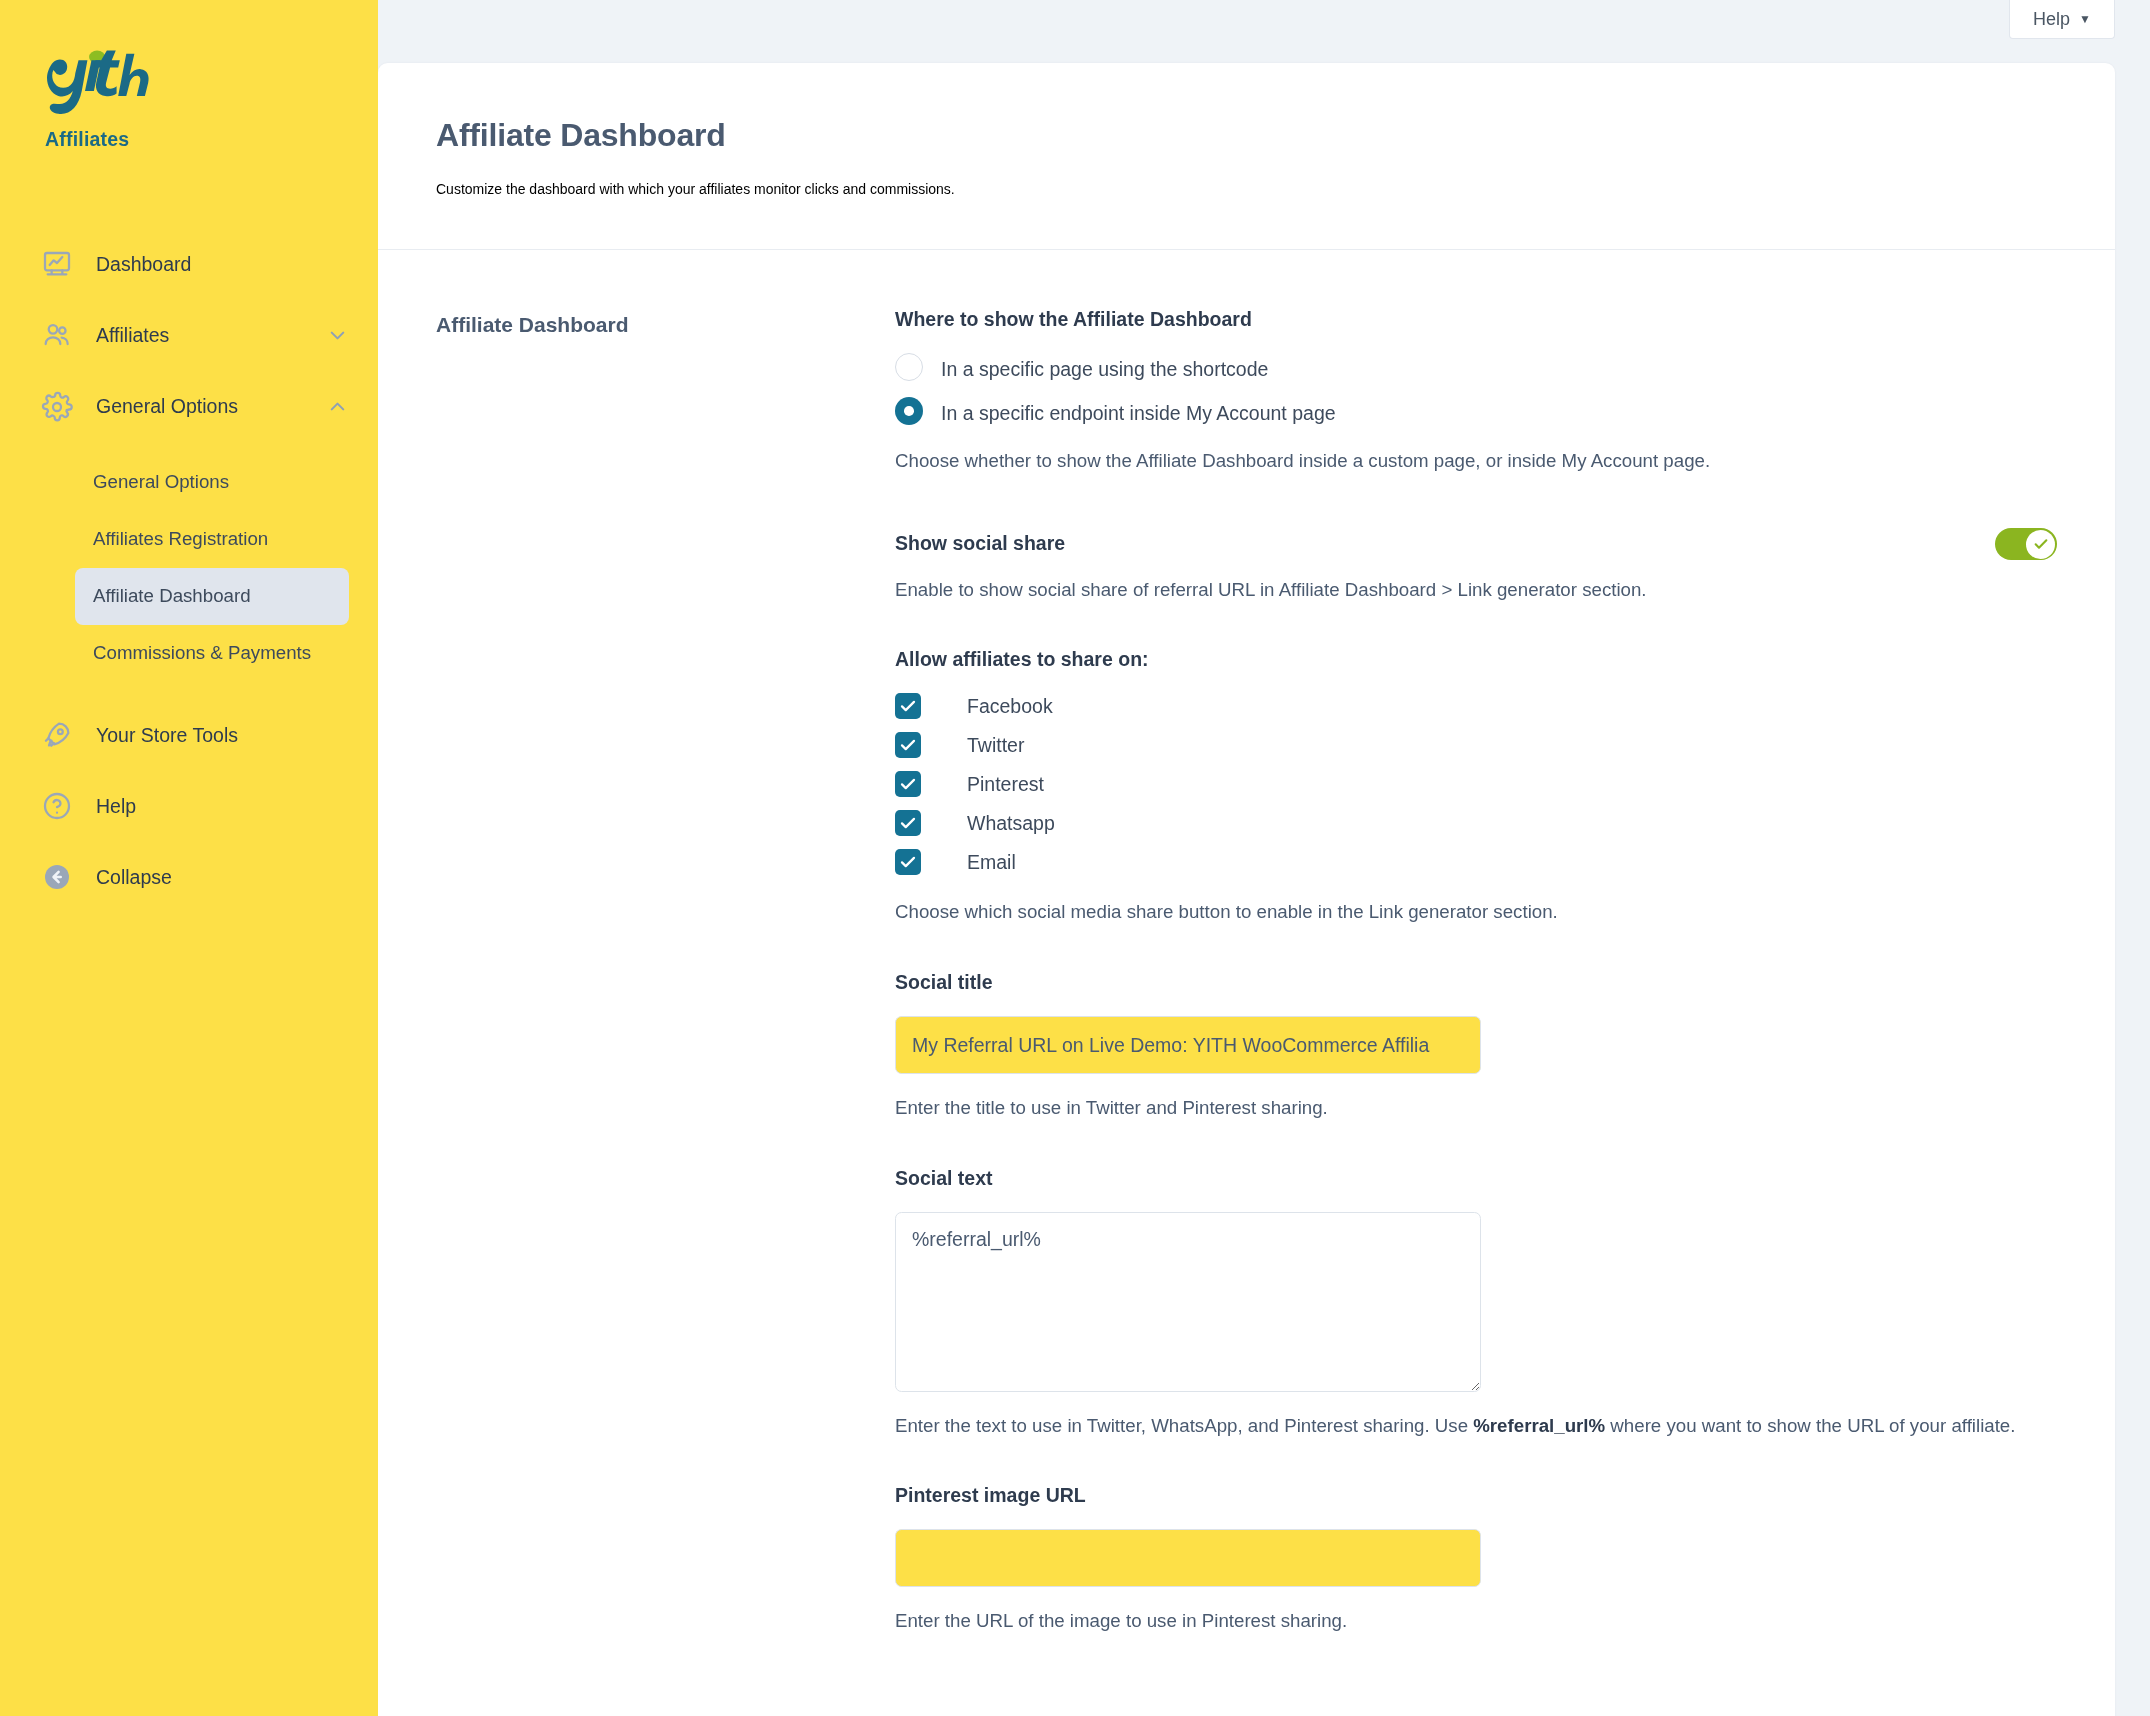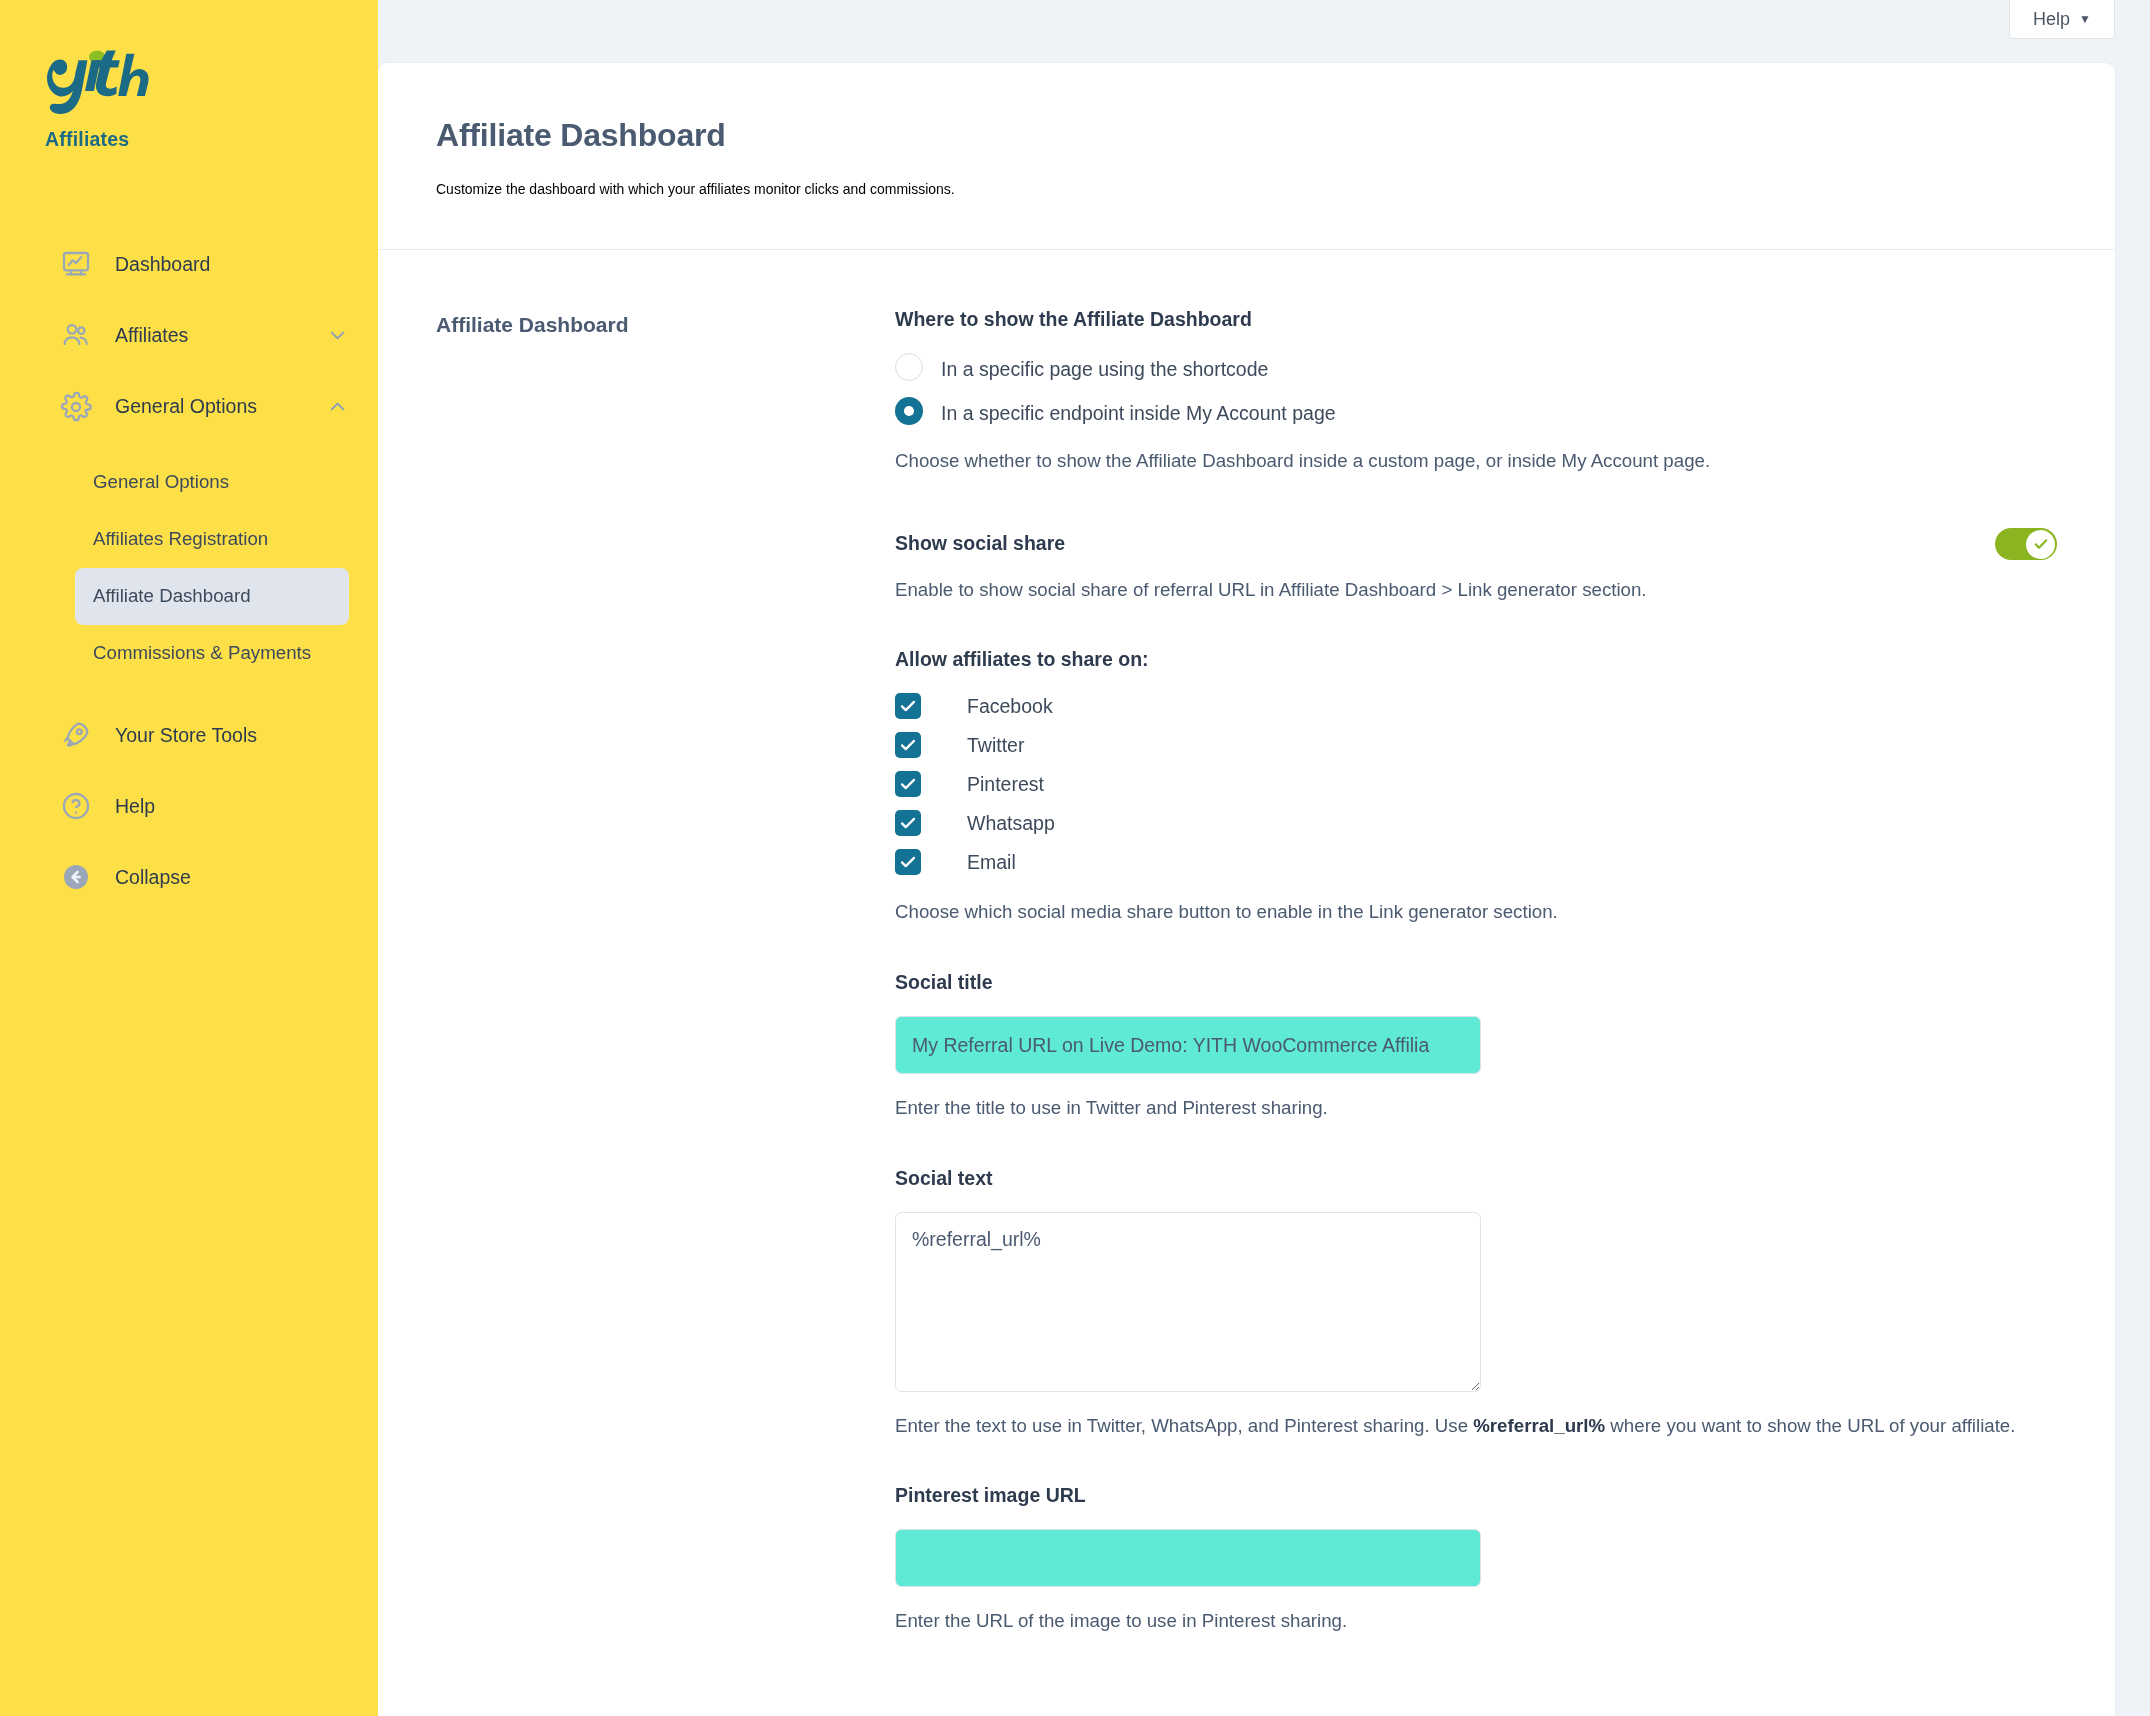--- a/index.html
+++ b/index.html
@@ -72,21 +72,21 @@
     color: #1b6a86;
     letter-spacing: 0.2px;
   }
 
   .nav { padding: 0 0 0 0; }
 
   .nav-item {
     display: flex;
     align-items: center;
     height: 71px;
-    padding-left: 58px;
+    padding-left: 39px;
     padding-right: 29px;
     cursor: pointer;
     position: relative;
   }
   .nav-icon {
     width: 36px;
     min-width: 36px;
     height: 36px;
     display: flex;
     align-items: center;
@@ -262,21 +262,21 @@
   }
   .checkbox svg { width: 18px; height: 18px; display: block; }
   .check-label { font-size: 19.5px; color: #3d4a5c; }
 
   
   .text-input {
     width: 586px;
     height: 58px;
     border: 0.8px solid #dde3ea;
     border-radius: 6.5px;
-    background: #5eead4;
+    background: #fde047;
     font-size: 19.5px;
     color: #4a5a70;
     padding: 0 16px;
     font-family: "Liberation Sans", sans-serif;
     outline: none;
   }
   .text-area {
     width: 586px;
     height: 180px;
     border: 0.8px solid #dde3ea;

